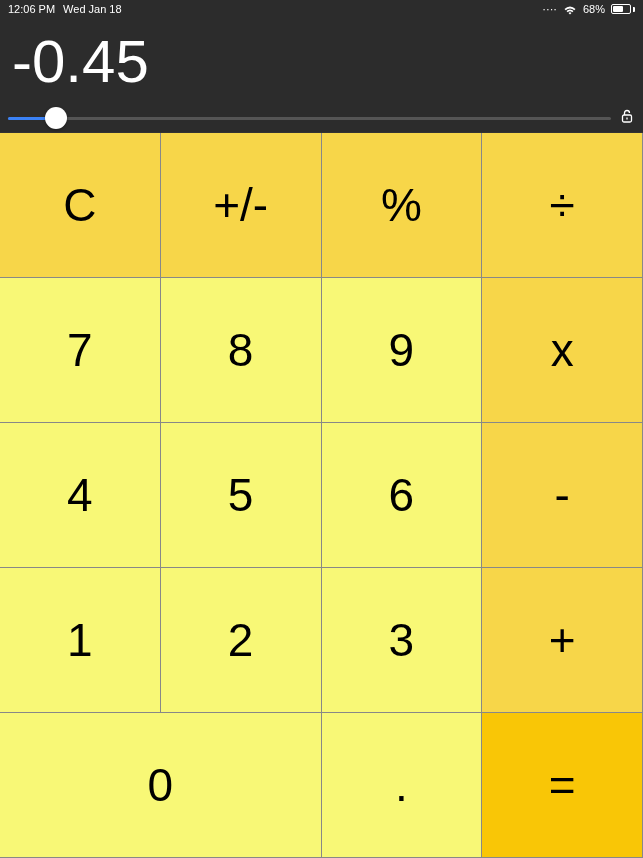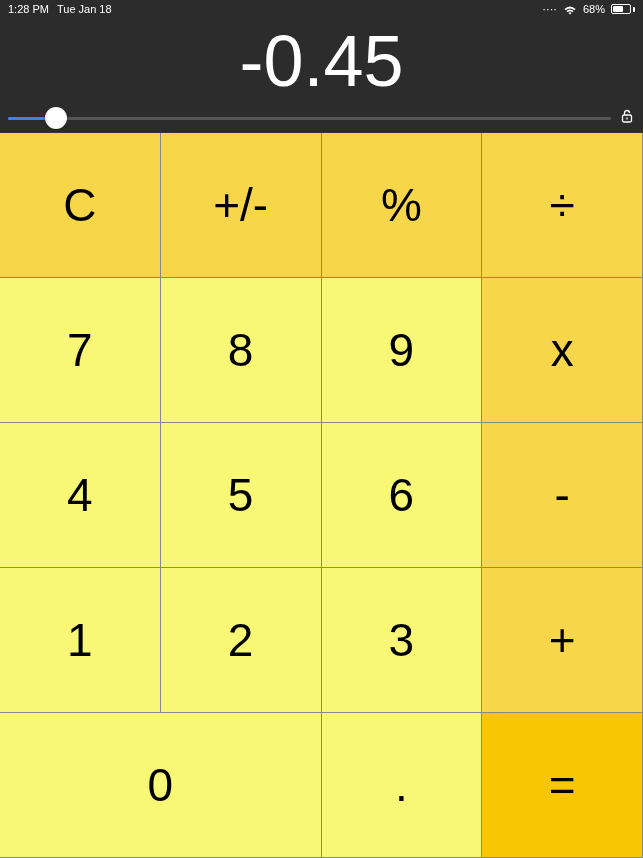--- a/index.html
+++ b/index.html
@@ -17,25 +17,25 @@
       align-items: center;
       padding: 0 8px;
       color: #fff;
       font-size: 11px;
     }
     .status-left { display: flex; gap: 8px; }
     .status-right { display: flex; gap: 6px; align-items: center; }
     .display-area {
       height: 86px;
       display: flex;
-      justify-content: center;
+      justify-content: flex-start;
       align-items: center;
-      padding: 0 0;
+      padding: 0 12px;
       color: #fff;
-      font-size: 72px;
+      font-size: 60px;
       font-weight: 300;
     }
     .slider-row {
       height: 28px;
       display: flex;
       align-items: center;
       padding: 0 8px;
       gap: 8px;
     }
     .slider-track {
@@ -96,22 +96,22 @@
       position: relative;
     }
     .battery-fill { position: absolute; left: 1px; top: 1px; bottom: 1px; width: 54%; background: #fff; border-radius: 1px; }
     .battery-tip { width: 2px; height: 5px; background: #fff; border-radius: 0 1px 1px 0; }
   </style>
 </head>
 <body>
 
 <div class="status-bar">
   <div class="status-left">
-    <span>1:28 PM</span>
-    <span>Tue Jan 18</span>
+    <span>12:06 PM</span>
+    <span>Wed Jan 18</span>
   </div>
   <div class="status-right">
     <span>····</span>
     <svg class="wifi-icon" viewBox="0 0 14 11" fill="#fff">
       <path d="M7 10.5 L8.5 9 Q7.8 8.3 7 8.3 Q6.2 8.3 5.5 9 Z M3.5 7 Q5 5.5 7 5.5 Q9 5.5 10.5 7 L9.3 8.2 Q8.3 7.2 7 7.2 Q5.7 7.2 4.7 8.2 Z M1.5 5 Q4 2.5 7 2.5 Q10 2.5 12.5 5 L11.3 6.2 Q9.5 4.4 7 4.4 Q4.5 4.4 2.7 6.2 Z"></path>
     </svg>
     <span>68%</span>
     <span class="battery">
       <span class="battery-body">
           <span class="battery-fill"></span>

